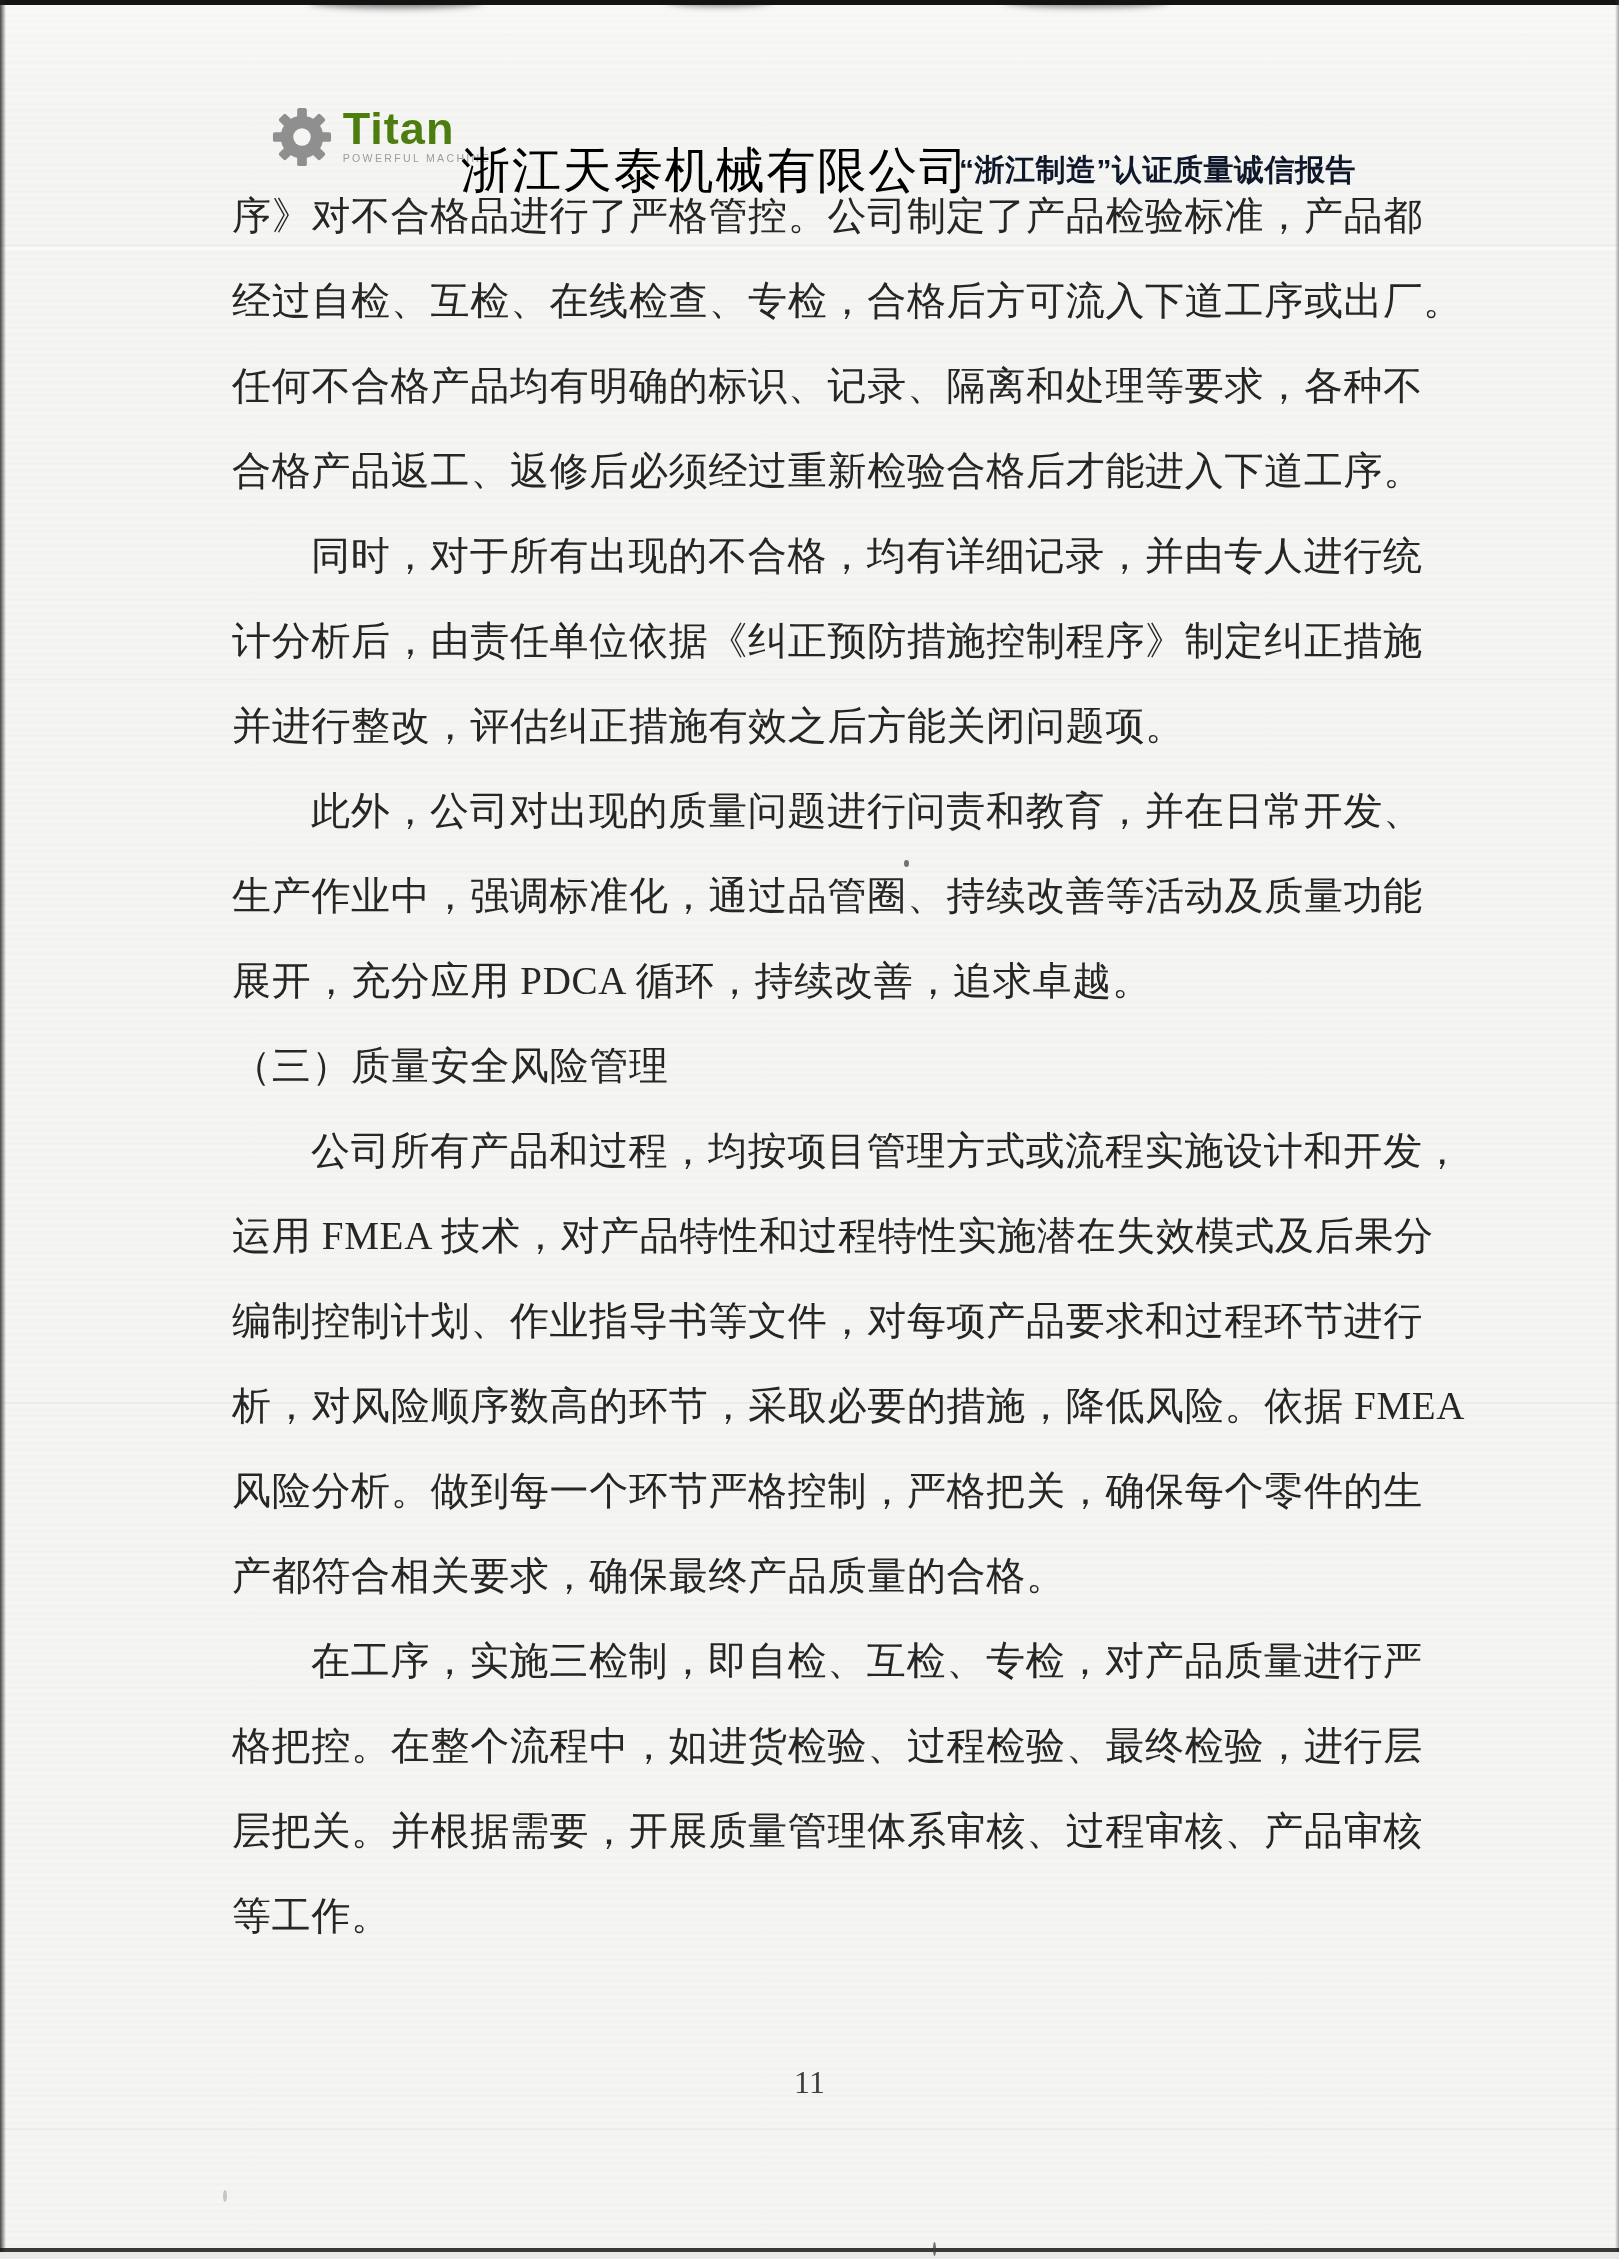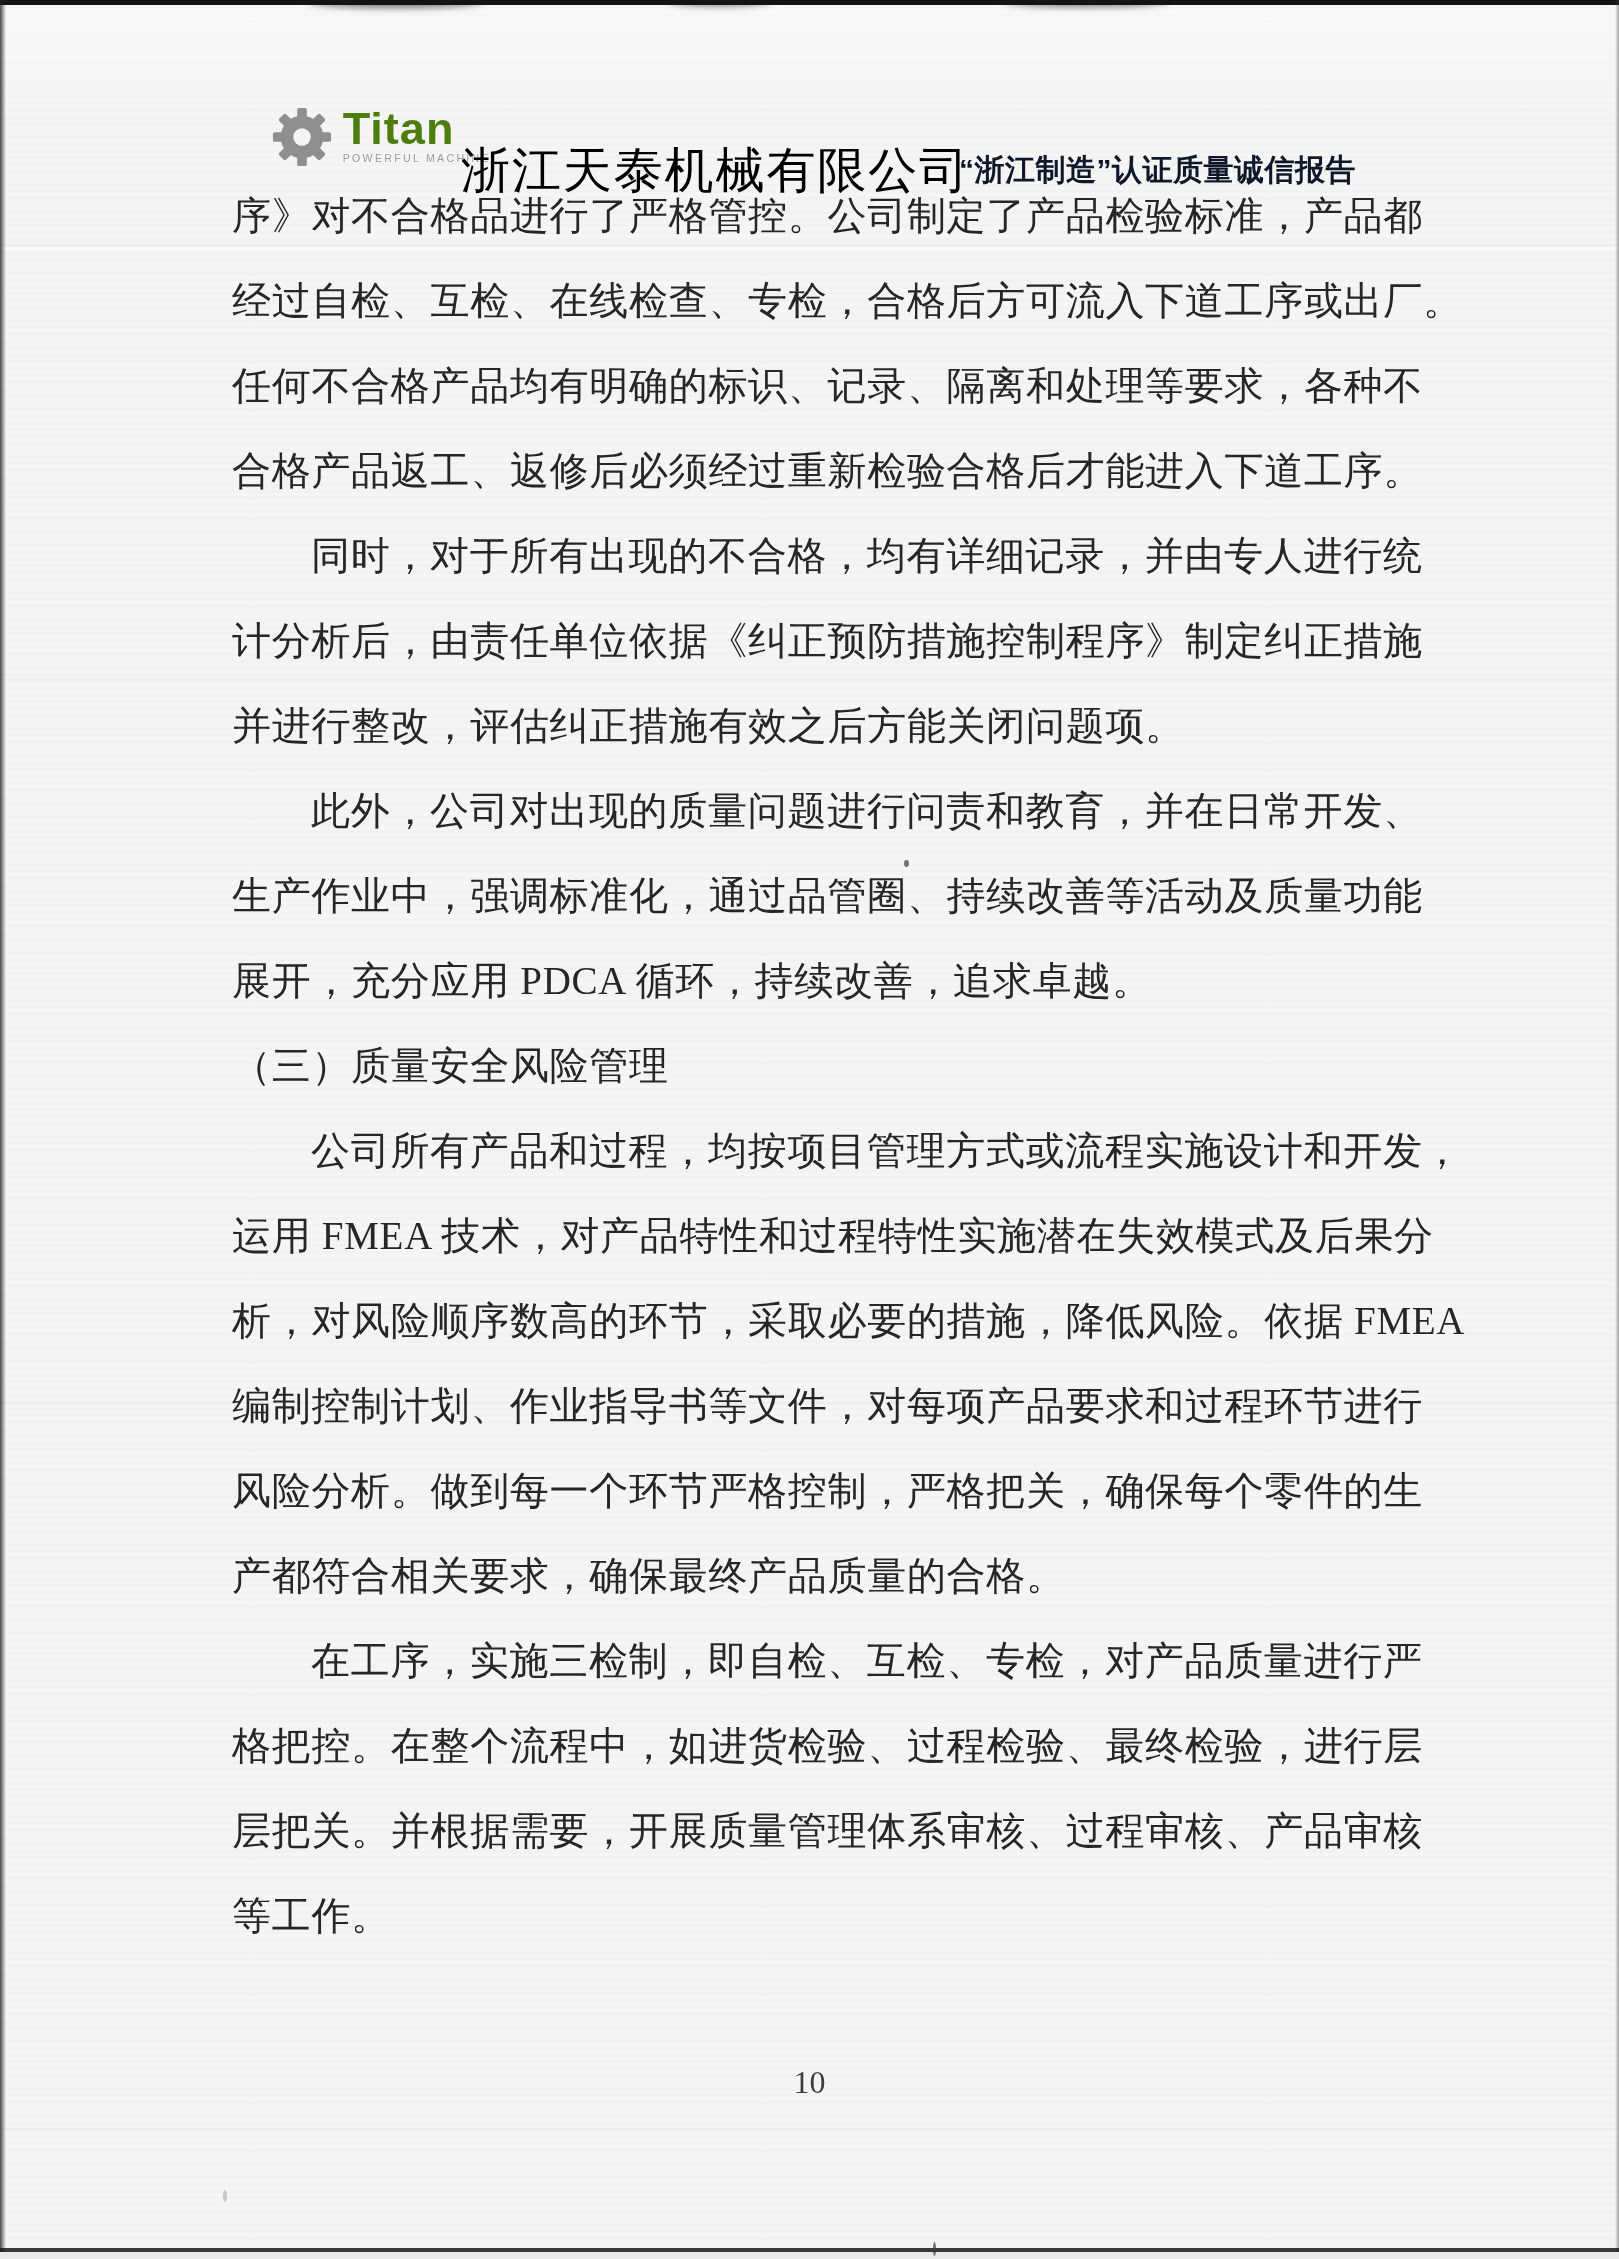--- a/index.html
+++ b/index.html
@@ -108,24 +108,24 @@
     <div class="line">合格产品返工、返修后必须经过重新检验合格后才能进入下道工序。</div>
     <div class="line indent">同时，对于所有出现的不合格，均有详细记录，并由专人进行统</div>
     <div class="line">计分析后，由责任单位依据《纠正预防措施控制程序》制定纠正措施</div>
     <div class="line">并进行整改，评估纠正措施有效之后方能关闭问题项。</div>
     <div class="line indent">此外，公司对出现的质量问题进行问责和教育，并在日常开发、</div>
     <div class="line">生产作业中，强调标准化，通过品管圈、持续改善等活动及质量功能</div>
     <div class="line">展开，充分应用 PDCA 循环，持续改善，追求卓越。</div>
     <div class="line">（三）质量安全风险管理</div>
     <div class="line indent">公司所有产品和过程，均按项目管理方式或流程实施设计和开发，</div>
     <div class="line">运用 FMEA 技术，对产品特性和过程特性实施潜在失效模式及后果分</div>
+    <div class="line">编制控制计划、作业指导书等文件，对每项产品要求和过程环节进行</div>
     <div class="line">析，对风险顺序数高的环节，采取必要的措施，降低风险。依据 FMEA</div>
-    <div class="line">编制控制计划、作业指导书等文件，对每项产品要求和过程环节进行</div>
     <div class="line">风险分析。做到每一个环节严格控制，严格把关，确保每个零件的生</div>
     <div class="line">产都符合相关要求，确保最终产品质量的合格。</div>
     <div class="line indent">在工序，实施三检制，即自检、互检、专检，对产品质量进行严</div>
     <div class="line">格把控。在整个流程中，如进货检验、过程检验、最终检验，进行层</div>
     <div class="line">层把关。并根据需要，开展质量管理体系审核、过程审核、产品审核</div>
     <div class="line">等工作。</div>
   </div>
 
-<div class="page-num">10</div>
+<div class="page-num">11</div>
 
 
 </body></html>

